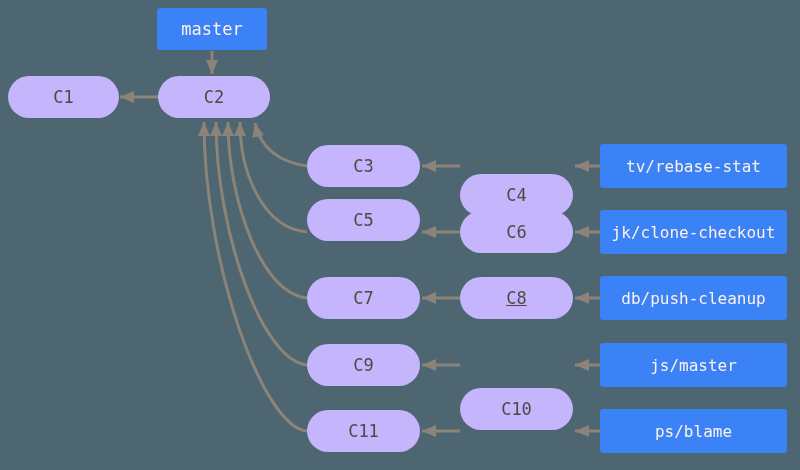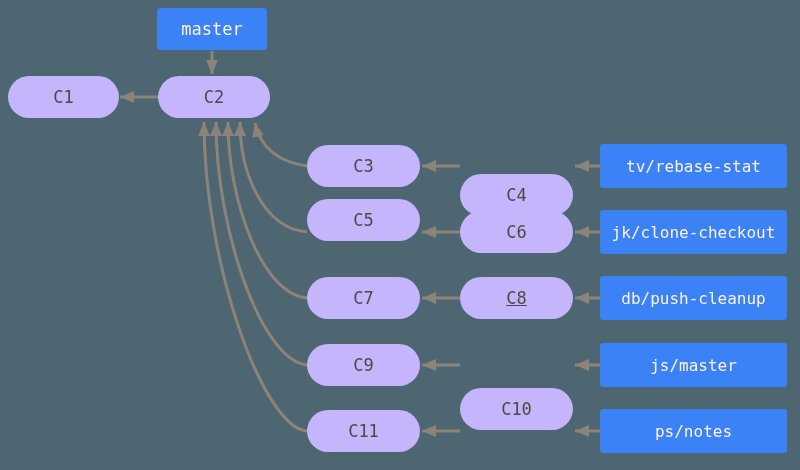--- a/index.html
+++ b/index.html
@@ -96,21 +96,21 @@
     <path class="edge" d="M307,298 C262,294 228,201 228,122" marker-end="url(#ah)"></path>
     <path class="edge" d="M307,365 C262,361 216,231 216,122" marker-end="url(#ah)"></path>
     <path class="edge" d="M307,431 C262,427 204,261 204,122" marker-end="url(#ah)"></path>
   </svg>
 
   <div id="master" class="blabel">master</div>
   <div id="tv" class="blabel">tv/rebase-stat</div>
   <div id="db" class="blabel">db/push-cleanup</div>
   <div id="jk" class="blabel">jk/clone-checkout</div>
   <div id="js" class="blabel">js/master</div>
-  <div id="ps" class="blabel">ps/notes</div>
+  <div id="ps" class="blabel">ps/blame</div>
 
   <div id="c1" class="commit">C1</div>
   <div id="c2" class="commit">C2</div>
   <div id="c3" class="commit">C3</div>
   <div id="c4" class="commit">C4</div>
   <div id="c5" class="commit">C5</div>
   <div id="c6" class="commit">C6</div>
   <div id="c7" class="commit">C7</div>
   <div id="c8" class="commit">C8</div>
   <div id="c9" class="commit">C9</div>

